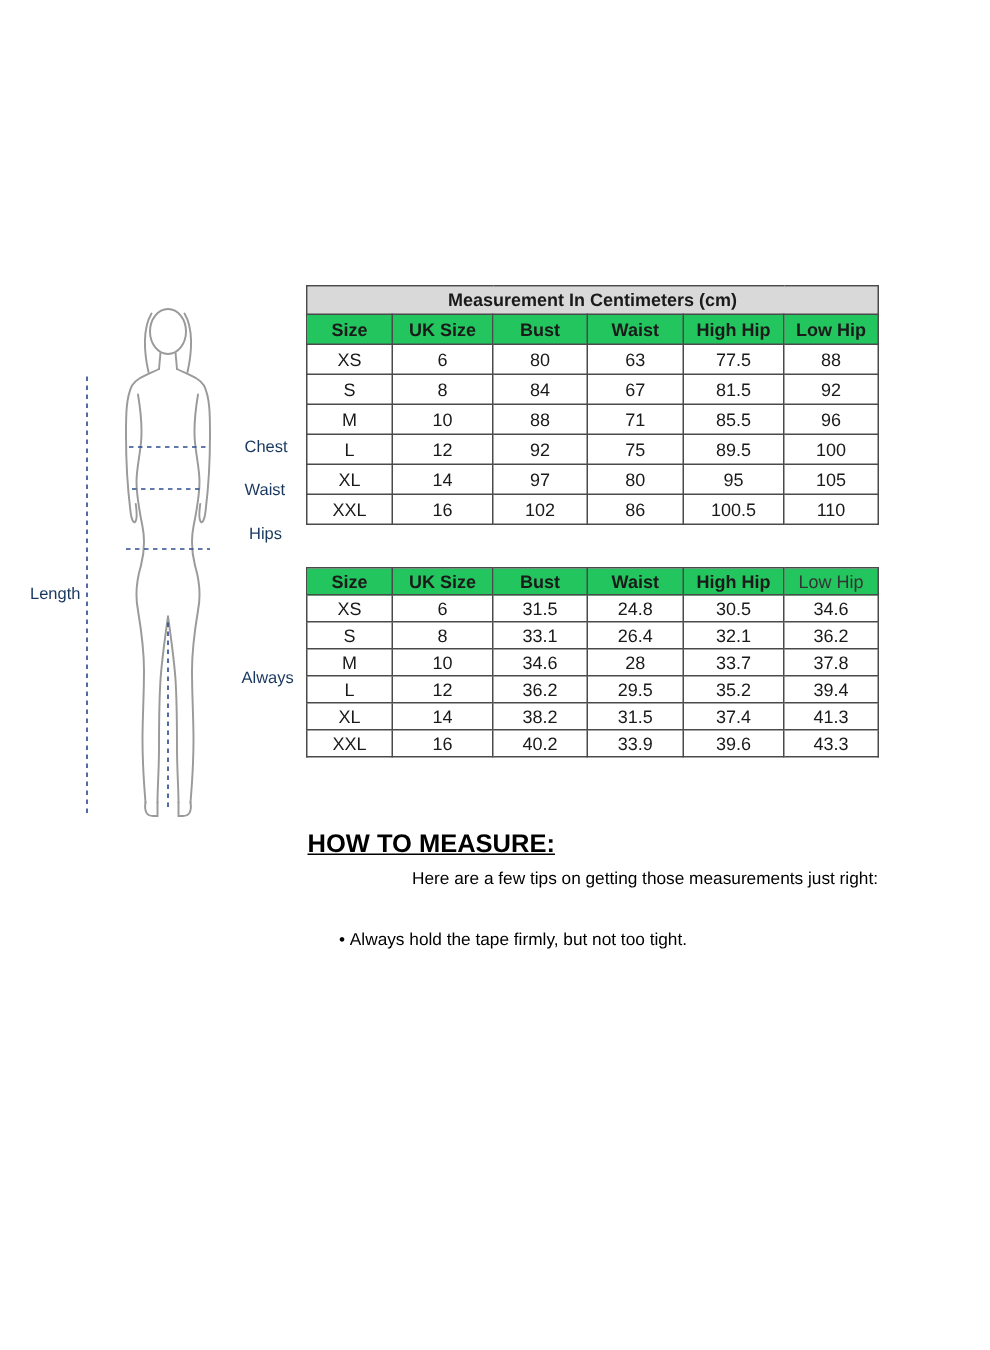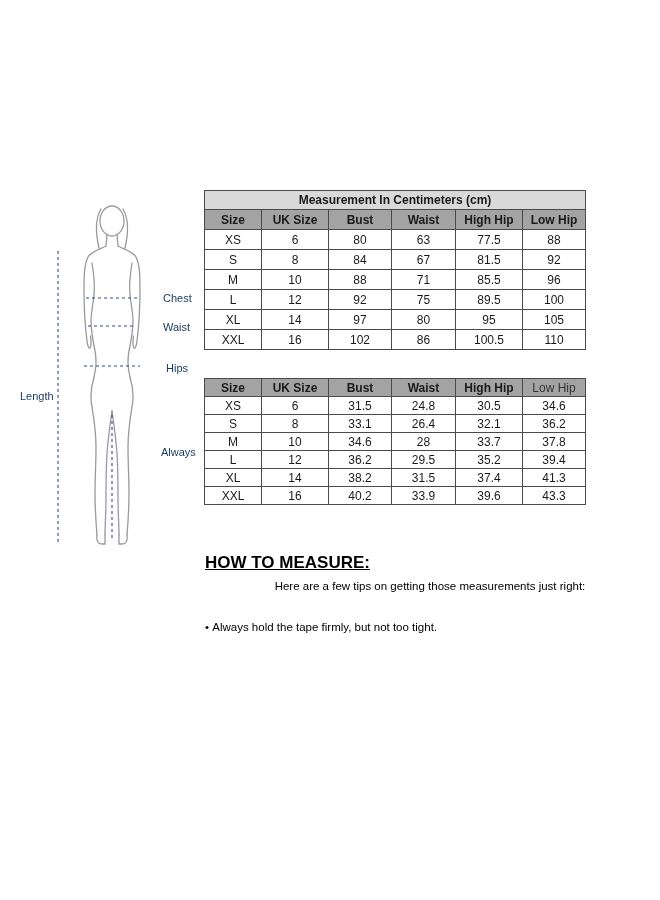--- a/index.html
+++ b/index.html
@@ -18,21 +18,21 @@
 
   .fig-label {
     position: absolute;
     font-size: 11px;
     color: #17375e;
     white-space: nowrap;
   }
   .lbl-length { left: 20px;  top: 390px; }
   .lbl-chest  { left: 163px; top: 292px; }
   .lbl-waist  { left: 163px; top: 321px; }
-  .lbl-hips   { left: 166px; top: 362px; }
+  .lbl-hips   { left: 166px; top: 350px; }
   .lbl-inseam { left: 161px; top: 446px; }
 
   
   table.size-table {
     position: absolute;
     left: 204px;
     width: 381px;
     border-collapse: collapse;
     table-layout: fixed;
   }
@@ -48,41 +48,42 @@
     padding: 0 2px;
     height: 20px;
     font-weight: normal;
   }
   #table-in th, #table-in td { height: 18px; }
   table.size-table th.table-title {
     background: #d9d9d9;
     font-weight: bold;
     height: 19px;
   }
-  table.size-table tr.col-row th { font-weight: bold; background: #a3a3a3; }
+  table.size-table tr.col-row th { font-weight: bold; background: #22c55e; }
   
   #table-in tr.col-row th:last-child { font-weight: normal; color: #333; }
 
   
   .howto { position: absolute; left: 205px; top: 553px; width: 450px; }
   .howto-heading {
     font-size: 17px;
     font-weight: bold;
     text-decoration: underline;
     color: #000;
   }
   .howto-intro {
     margin-top: 7px;
     font-size: 11.5px;
     color: #000;
     text-align: center;
   }
   .tips {
     margin-top: 27px;
     list-style: none;
+    margin-left: 21px;
   }
   .tips li {
     font-size: 11.5px;
     color: #000;
     line-height: 17px;
     white-space: nowrap;
   }
   .tips li::before { content: "\2022\00a0"; }
 </style>
 </head>

